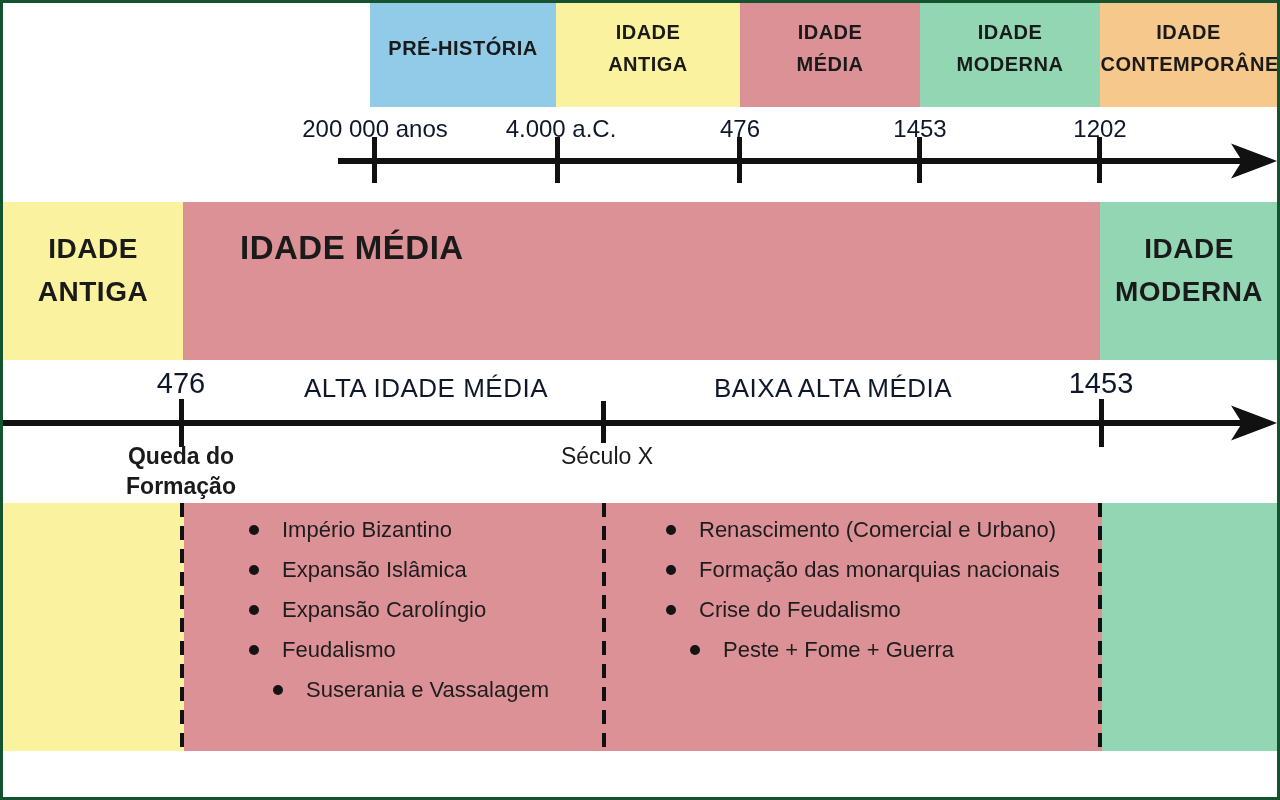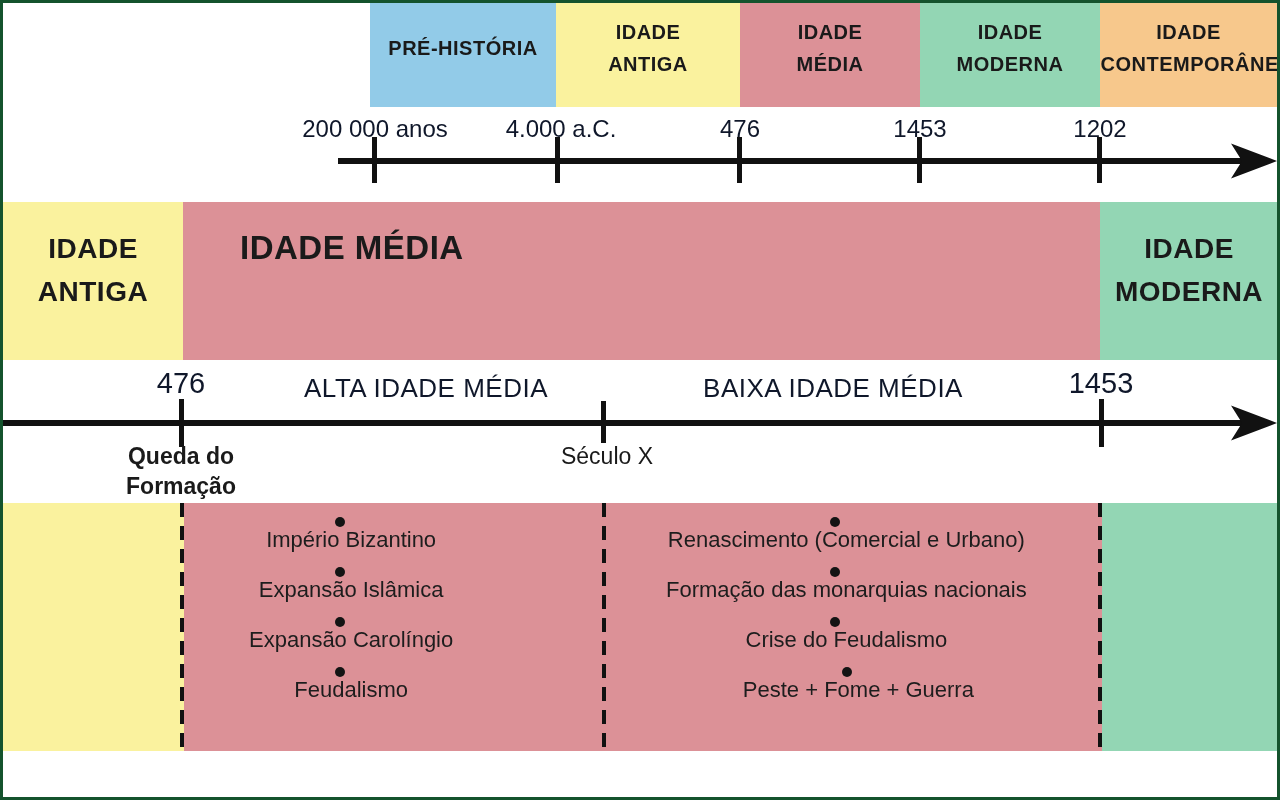--- a/index.html
+++ b/index.html
@@ -58,21 +58,21 @@
   
   .strip { position: absolute; top: 500px; height: 248px; }
   .dashed-v {
     position: absolute; top: 500px; height: 248px; width: 4px;
     background: repeating-linear-gradient(to bottom, #111 0 14px, transparent 14px 23px);
   }
   .list {
     position: absolute; display: flex; flex-direction: column; gap: 14px;
     font-size: 22px; color: #1d1d1d;
   }
-  .li { display: flex; align-items: center; flex-direction: column; }
+  .li { display: flex; align-items: center; }
   .li .dot {
     width: 10px; height: 10px; border-radius: 50%; background: #141414;
     margin-right: 23px; flex: none;
   }
   .li.sub { margin-left: 24px; }
 </style>
 </head>
 <body>
 
 <div class="canvas">
@@ -114,21 +114,21 @@
   <div class="band-side-label" style="left:1186px; top:224px; width:170px;">IDADE MODERNA</div>
 
   <div class="tl-line" style="left:0; top:417px; width:1240px;"></div>
   <div class="arrow" style="left:1228px; top:401px;"></div>
   <div class="tick" style="left:176px; top:396px; height:48px;"></div>
   <div class="tick" style="left:598px; top:398px; height:42px;"></div>
   <div class="tick" style="left:1096px; top:396px; height:48px;"></div>
 
   <div class="tl-label mid-num" style="left:178px; top:364px;">476</div>
   <div class="tl-label mid-period" style="left:413px; top:370px;margin-left:10px;">ALTA IDADE MÉDIA</div>
-  <div class="tl-label mid-period" style="left:830px; top:370px;">BAIXA IDADE MÉDIA</div>
+  <div class="tl-label mid-period" style="left:830px; top:370px;">BAIXA ALTA MÉDIA</div>
   <div class="tl-label mid-num" style="left:1098px; top:364px;">1453</div>
 
   <div class="below-label" style="left:178px; top:438px; width:185px;">Queda do Formação Romano</div>
   <div class="below-plain" style="left:604px; top:440px;">Século X</div>
 
   <div class="strip c-yellow" style="left:0; width:181px;"></div>
   <div class="strip c-red" style="left:181px; width:918px;"></div>
   <div class="strip c-green" style="left:1099px; width:175px;"></div>
   <div class="dashed-v" style="left:177px;"></div>
   <div class="dashed-v" style="left:599px;"></div>
@@ -144,20 +144,24 @@
       <span>Expansão Islâmica</span>
     </div>
     <div class="li">
       <span class="dot"></span>
       <span>Expansão Carolíngio</span>
     </div>
     <div class="li">
       <span class="dot"></span>
       <span>Feudalismo</span>
     </div>
+    <div class="li sub">
+      <span class="dot"></span>
+      <span>Suserania e Vassalagem</span>
+    </div>
   </div>
 
   <div class="list" style="left:663px; top:514px;">
     <div class="li">
       <span class="dot"></span>
       <span>Renascimento (Comercial e Urbano)</span>
     </div>
     <div class="li">
       <span class="dot"></span>
       <span>Formação das monarquias nacionais</span>

